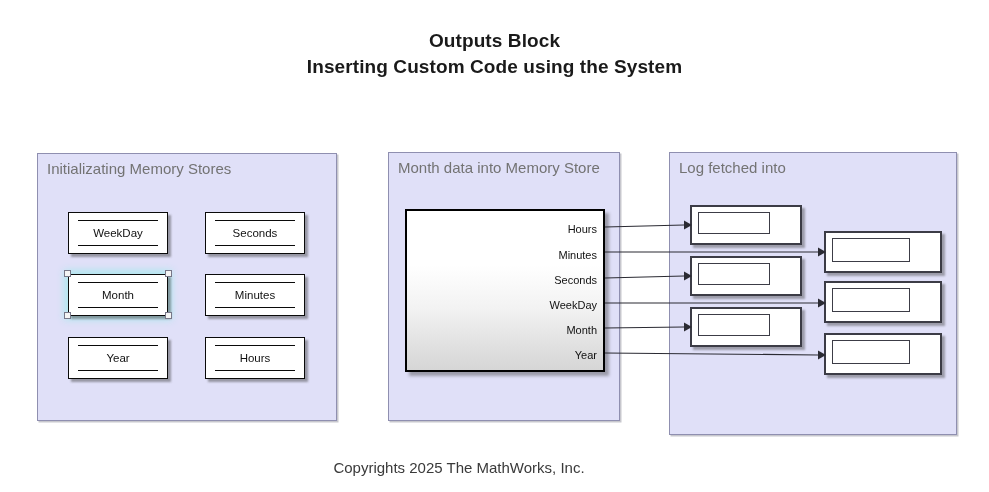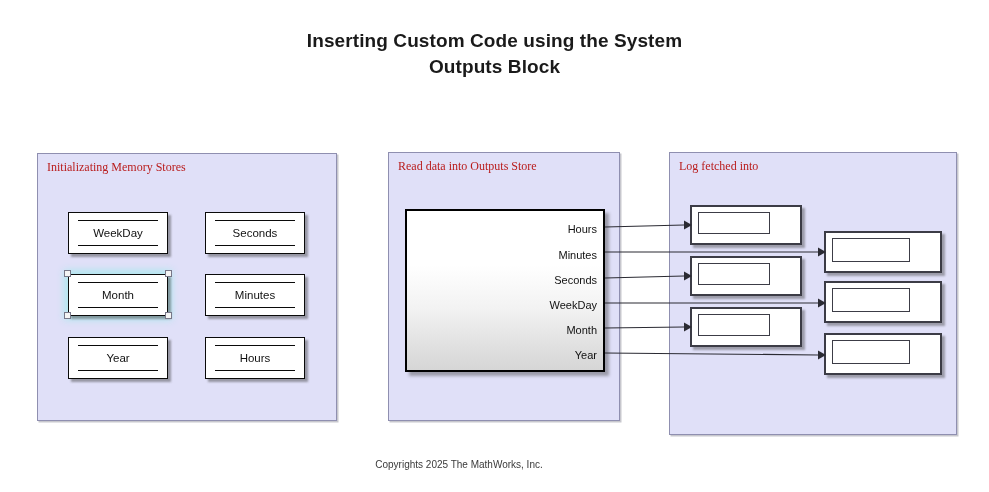--- a/index.html
+++ b/index.html
@@ -40,24 +40,23 @@
     position: absolute;
     background: #e0e0f8;
     border: 1px solid #8f8fb0;
     box-sizing: border-box;
     box-shadow: 1.5px 1.5px 0 rgba(70,70,90,0.30);
   }
   .panel-label {
     position: absolute;
     left: 9px;
     top: 6px;
-    font-size: 12px;
-    color: #b91c1c;
+    font-size: 15px;
+    color: #737373;
     white-space: nowrap;
-    font-family: Liberation Serif, serif;
   }
 
   
   .dsm {
     position: absolute;
     background: #ffffff;
     border: 1.6px solid #0a0a0a;
     box-sizing: border-box;
     box-shadow: 3px 3px 2px rgba(60,60,60,0.45);
   }
@@ -145,32 +144,32 @@
   #wires line { stroke: #2b2b33; stroke-width: 1.2px; }
   #wires polygon { fill: #2b2b33; }
 
   
   #copyright {
     position: absolute;
     left: 0;
     top: 459px;
     width: 918px;
     text-align: center;
-    font-size: 10px;
+    font-size: 15px;
     color: #3a3a3a;
   }
 </style>
 </head>
 <body>
 
 <div id="canvas">
 
   <div id="title">
+    <span class="line">Outputs Block</span>
     <span class="line">Inserting Custom Code using the System</span>
-    <span class="line">Outputs Block</span>
   </div>
 
   <div class="panel" id="panel-init" style="left:37px; top:153px; width:300px; height:268px;">
     <div class="panel-label">Initializating Memory Stores</div>
   </div>
 
   <div class="dsm" style="left:68px; top:212px; width:100px; height:42px;">
     <div class="bar top"></div>
     <div class="dsm-text">WeekDay</div>
     <div class="bar bottom"></div>
@@ -204,21 +203,21 @@
     <div class="bar bottom"></div>
   </div>
 
   <div class="dsm" style="left:205px; top:337px; width:100px; height:42px;">
     <div class="bar top"></div>
     <div class="dsm-text">Hours</div>
     <div class="bar bottom"></div>
   </div>
 
   <div class="panel" id="panel-read" style="left:388px; top:152px; width:232px; height:269px;">
-    <div class="panel-label">Read data into Outputs Store</div>
+    <div class="panel-label">Month data into Memory Store</div>
   </div>
 
   <div id="sysblock" style="left:405px; top:209px; width:200px; height:163px;">
     <div class="port-label" style="top:18px;">Hours</div>
     <div class="port-label" style="top:44px;">Minutes</div>
     <div class="port-label" style="top:69px;">Seconds</div>
     <div class="port-label" style="top:94px;">WeekDay</div>
     <div class="port-label" style="top:119px;">Month</div>
     <div class="port-label" style="top:144px;">Year</div>
   </div>

